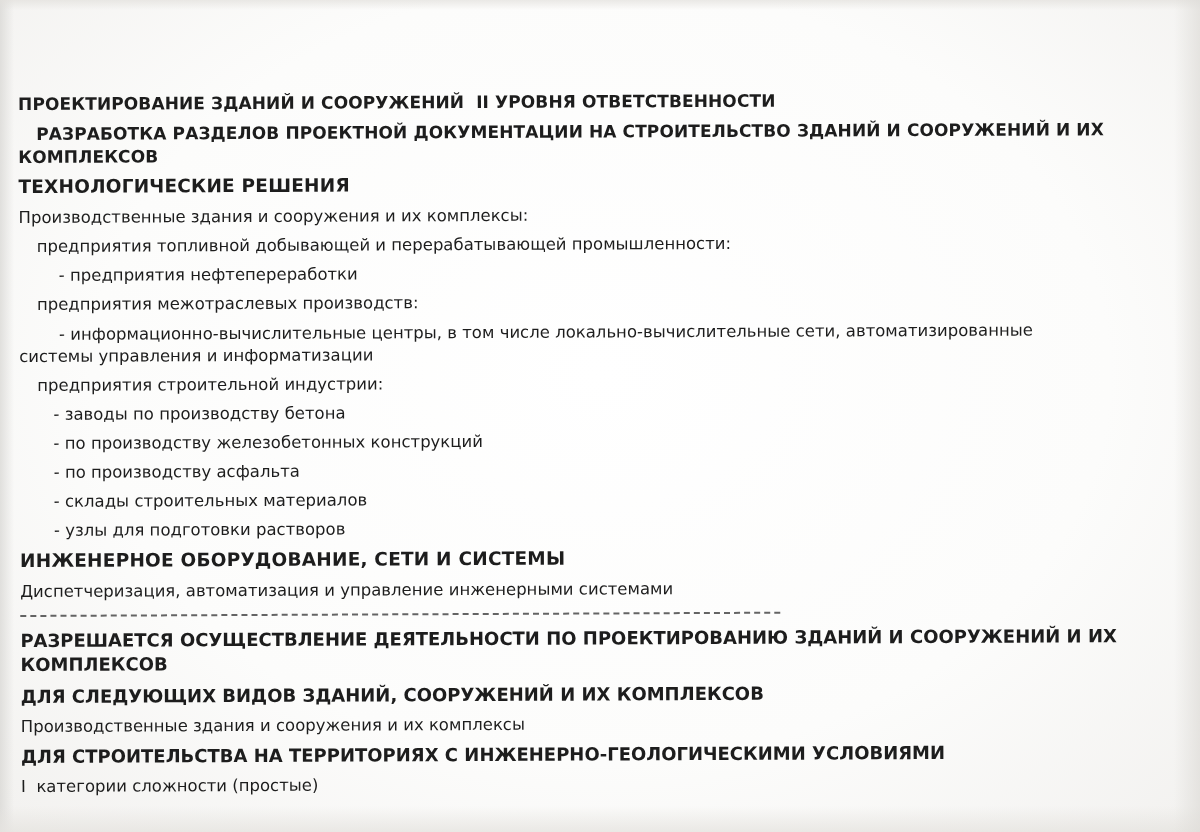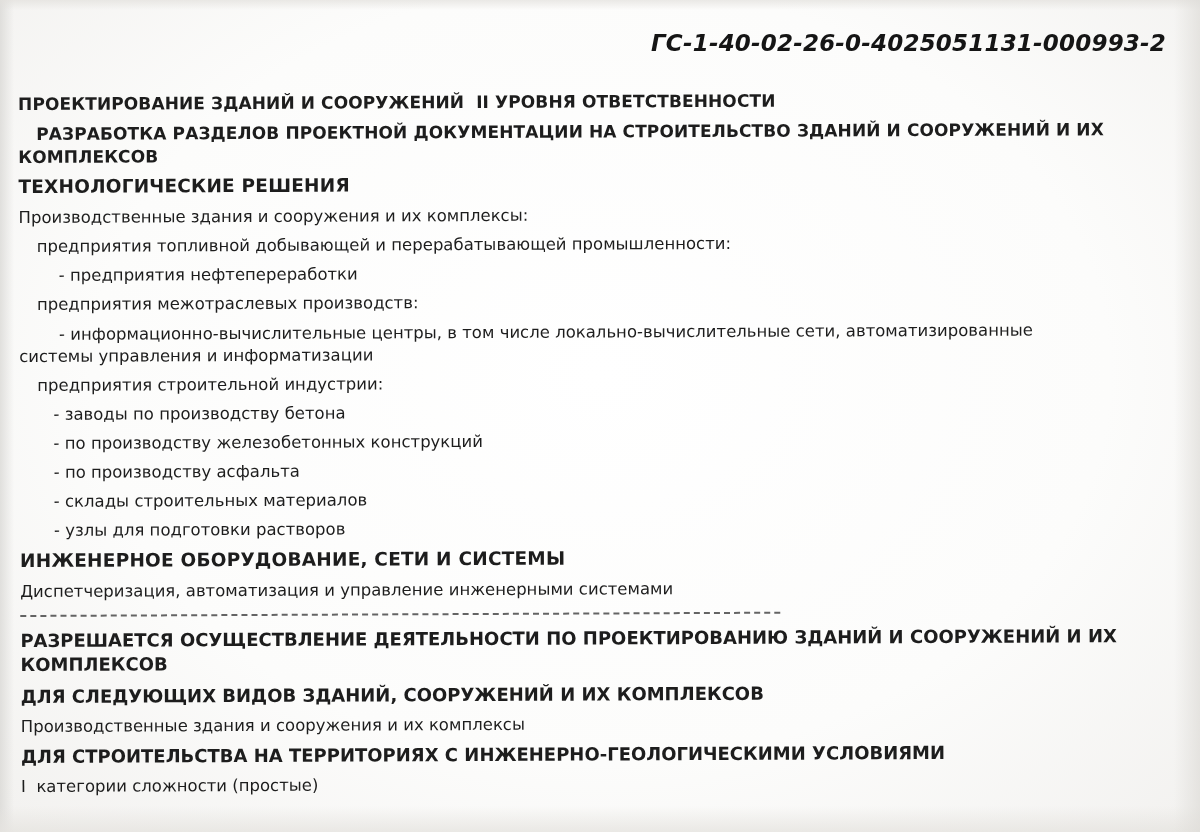--- a/index.html
+++ b/index.html
@@ -121,21 +121,20 @@
     transform-origin: 0 0;
   }
 </style>
 </head>
 <body>
 
 <div class="page">
   <div class="edge-top"></div>
   <div class="edge-bottom"></div>
 
-  <div class="doc-number">ГС-1-40-02-26-0-4025051131-000993-2</div>
 
   <div class="content skew">
 
     <div class="line heading">ПРОЕКТИРОВАНИЕ ЗДАНИЙ И СООРУЖЕНИЙ  II УРОВНЯ ОТВЕТСТВЕННОСТИ</div>
 
     <div class="line heading indent-1 gap-sm">РАЗРАБОТКА РАЗДЕЛОВ ПРОЕКТНОЙ ДОКУМЕНТАЦИИ НА СТРОИТЕЛЬСТВО ЗДАНИЙ И СООРУЖЕНИЙ И ИХ</div>
 
     <div class="line heading">КОМПЛЕКСОВ</div>
 
     <div class="line heading-lg gap-sm">ТЕХНОЛОГИЧЕСКИЕ РЕШЕНИЯ</div>

